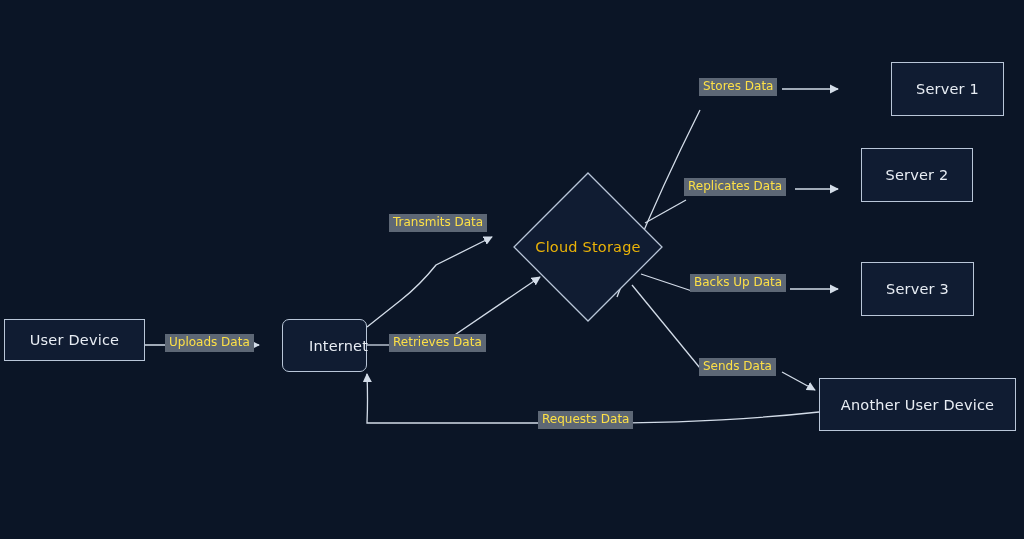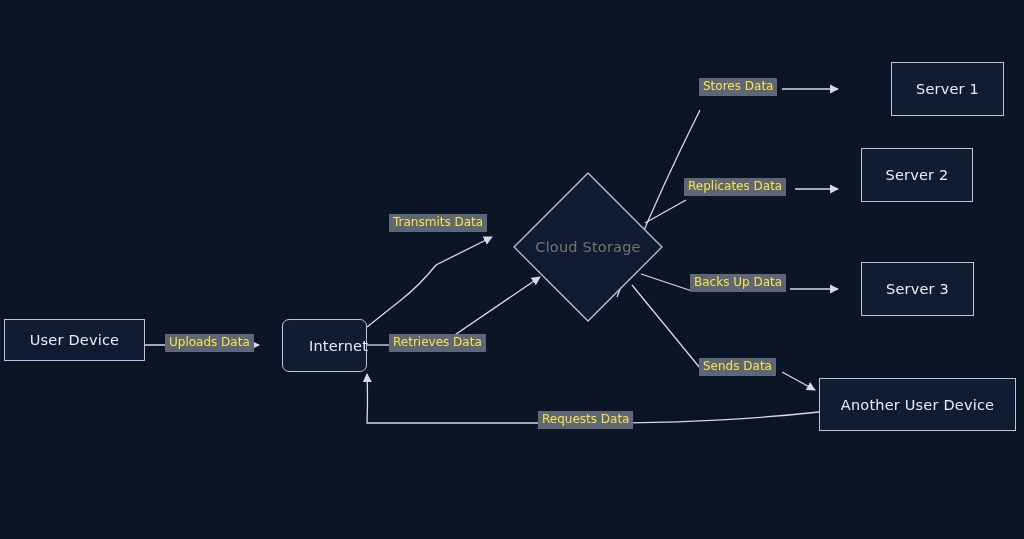--- a/index.html
+++ b/index.html
@@ -42,21 +42,21 @@
   }
   .diamond-shape {
     position: absolute;
     left: 0; top: 0;
     width: 100%;
     height: 100%;
   }
   .diamond-label {
     position: relative;
     z-index: 2;
-    color: #737373;
+    color: #eab308;
     font-size: 14.5px;
     white-space: nowrap;
   }
   .edge-label {
     position: absolute;
     box-sizing: border-box;
     display: flex;
     align-items: center;
     justify-content: center;
     background: #5d6775;

